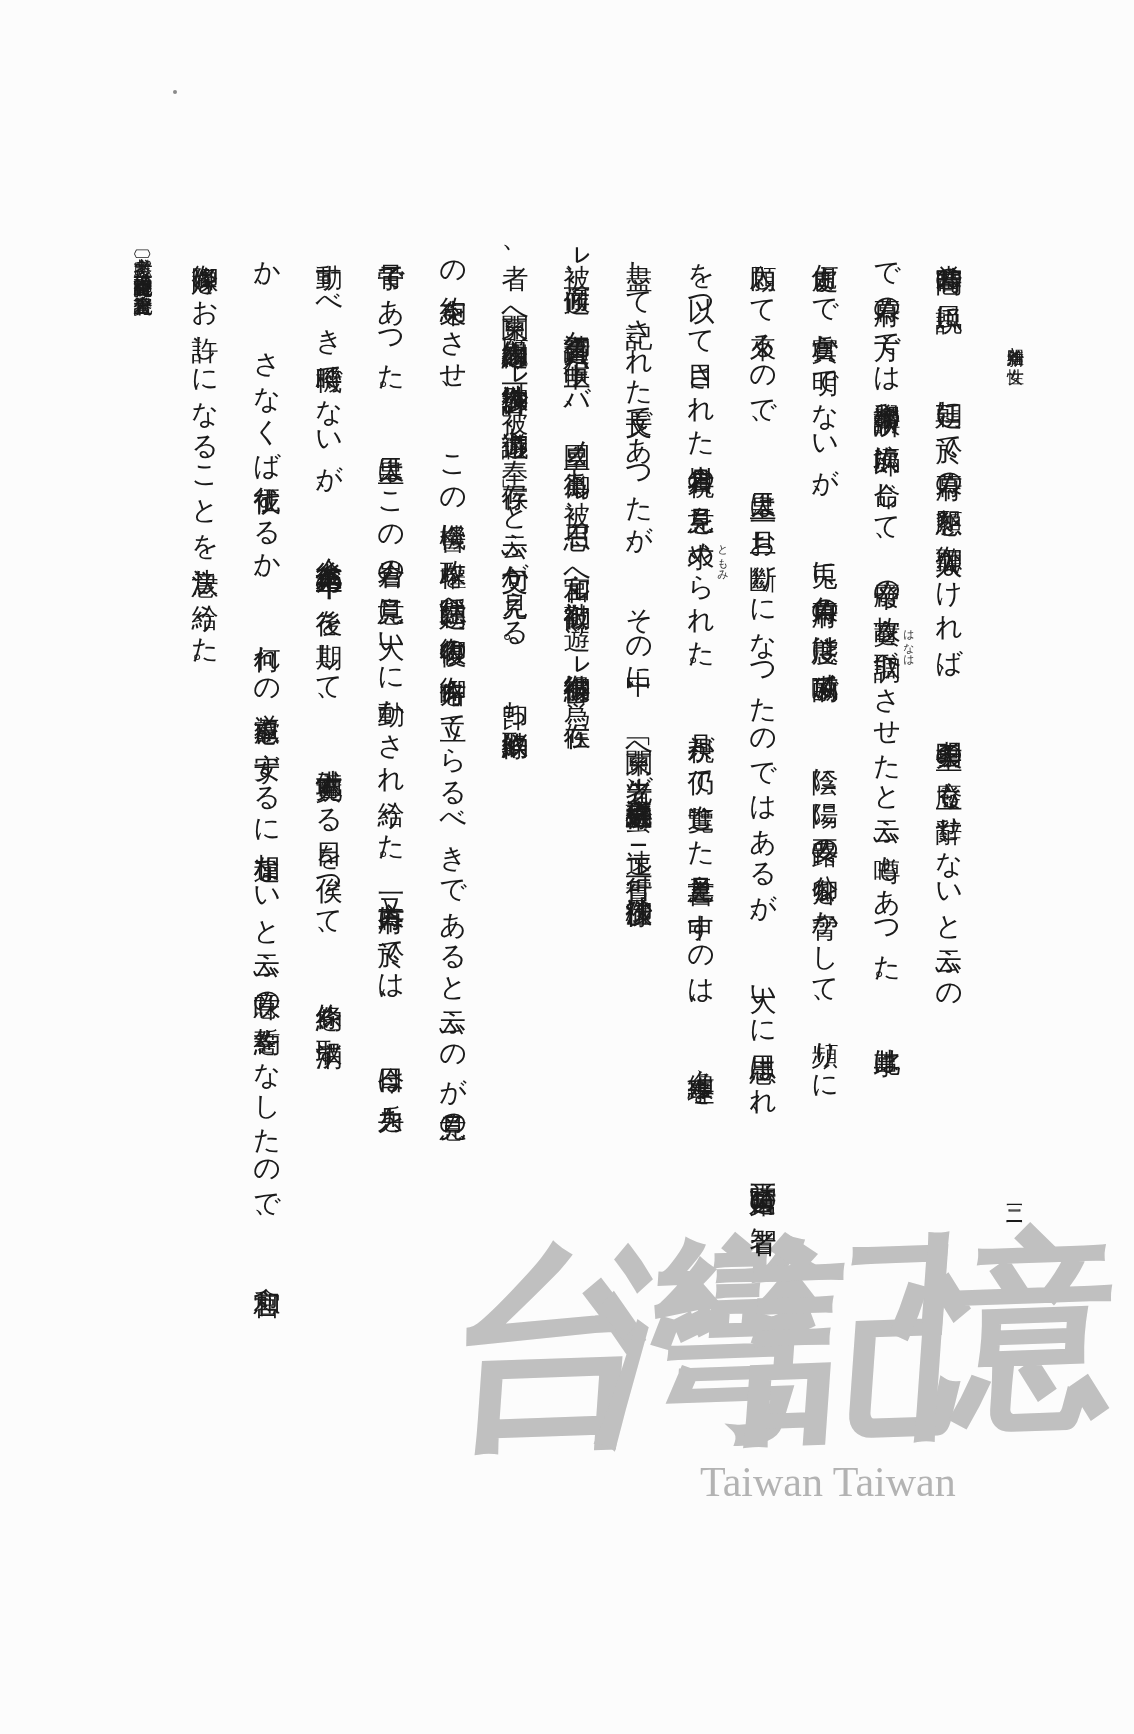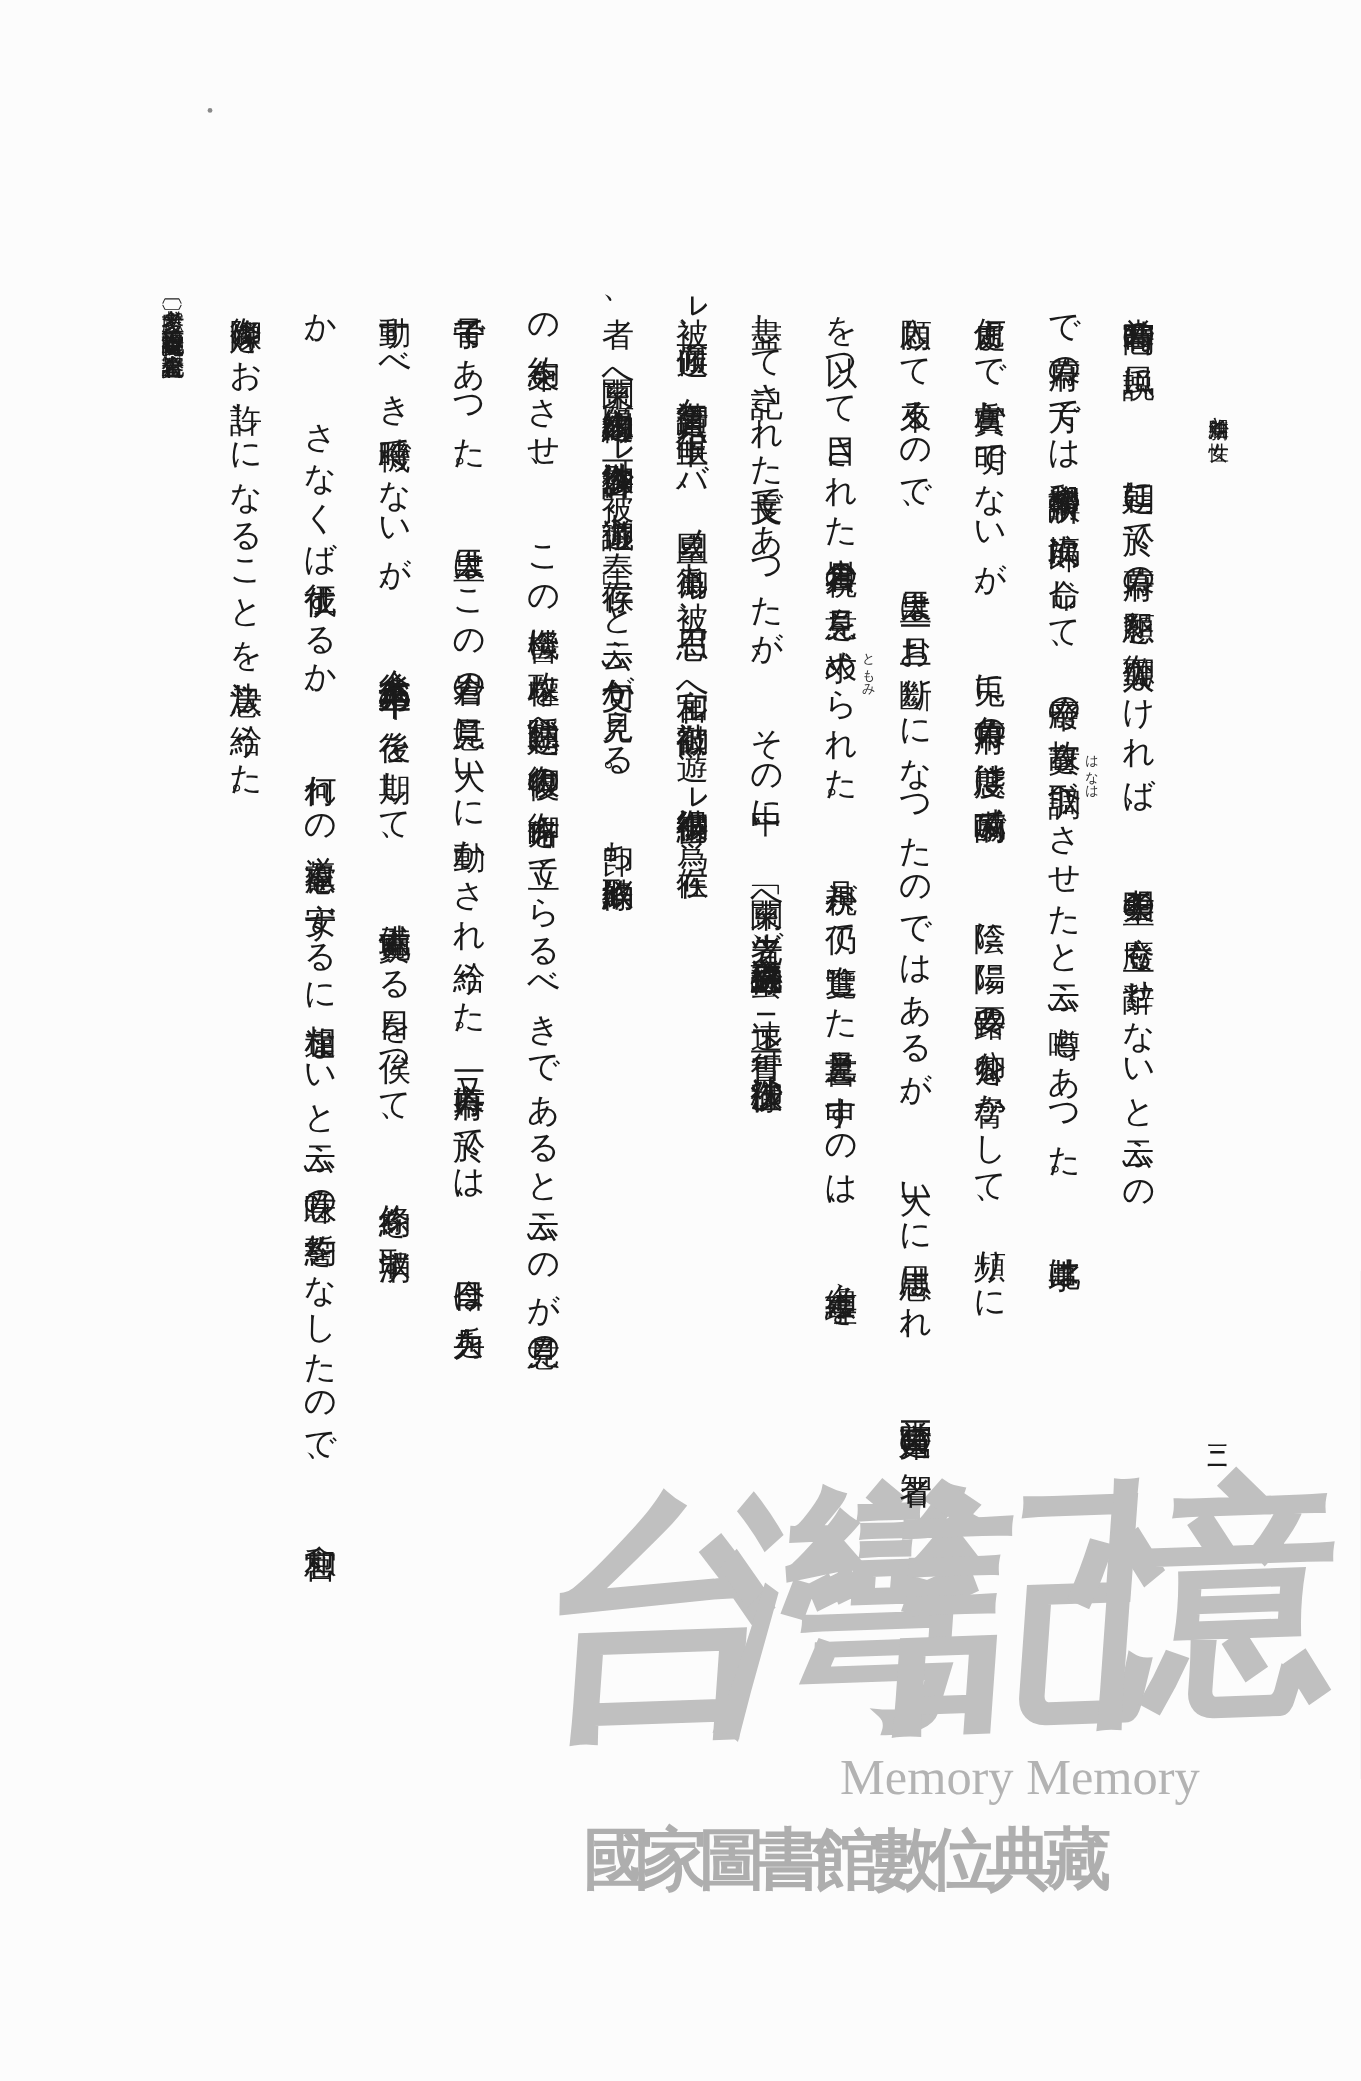--- a/index.html
+++ b/index.html
@@ -106,22 +106,21 @@
     background: #8a8a8a;
     z-index: 2;
   }
 </style>
 </head>
 <body>
 
 <div class="page">
 
   <div class="watermark wm-script vtext-off">台灣記憶</div>
-  <div class="watermark wm-latin">Memory Memory</div>
-  <div class="watermark wm-institution">國家圖書館數位典藏</div>
+  <div class="watermark wm-latin">Taiwan Taiwan</div>
 
   <div class="running-head vtext">明治維新と女性</div>
 
   <div class="page-number vtext">一二二</div>
 
   <div class="body-columns">
     <p class="col">當時巷間の風説に、　朝廷に於て幕府の懇願を御聽入なければ、　孝明天皇の廢立も辭せないと云ふの</p>
     <p class="col">で幕府の方では和學講談所の塙次郎に命じて、廢帝の故實を取調べさせたと云ふ噂もあつた。　此事は</p>
     <p class="col">何處まで眞實か明でないが、　兎に角幕府の態度は威嚇的で、　陰に陽に要路の公卿を脅かして、頻りに</p>
     <p class="col">內願して來るので、　天皇は一旦お斷りになつたのではあるが、　大いに思患はれ、　當時宮廷第一の智者</p>

